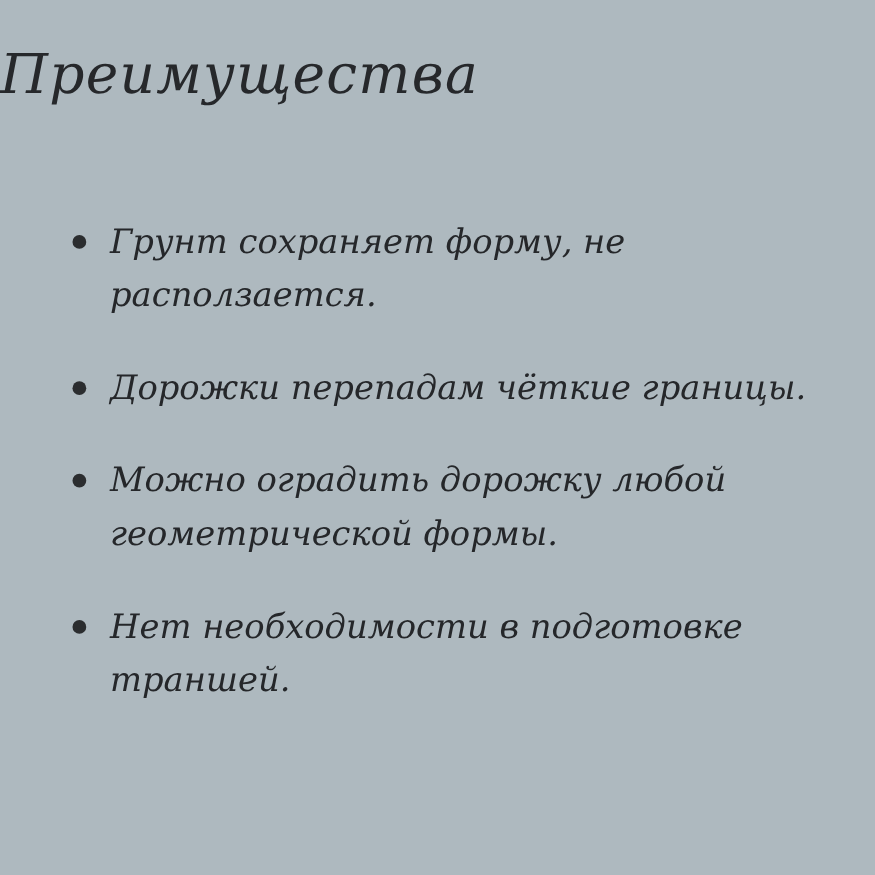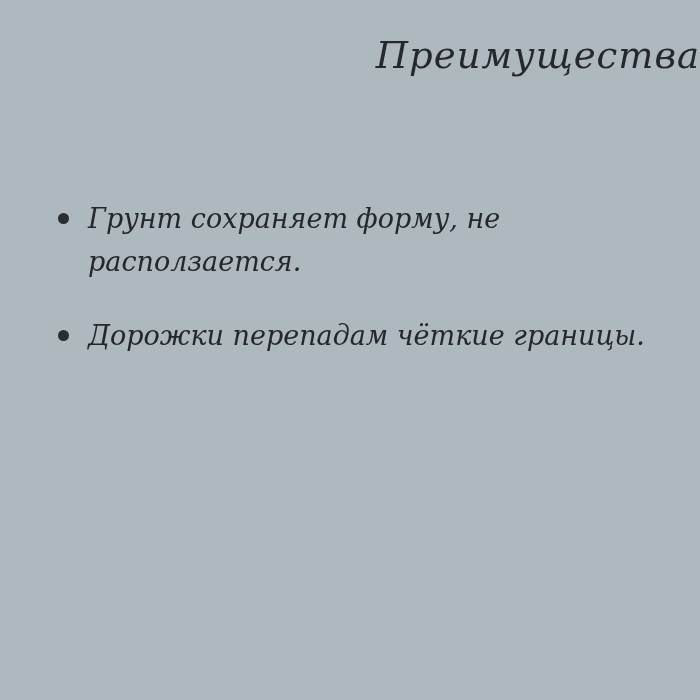--- a/index.html
+++ b/index.html
@@ -13,43 +13,42 @@
     background: #aeb9bf;
     font-family: "DejaVu Serif", "Liberation Serif", serif;
     font-style: italic;
     color: #25272a;
     overflow: hidden;
     box-sizing: border-box;
   }
   .title {
     margin: 0;
     padding-top: 34px;
-    text-align: right;
-    font-size: 37px;
+    text-align: left;
+    font-size: 44px;
     font-weight: 400;
     font-style: italic;
     letter-spacing: 1px;
     color: #26282b;
   }
   .advantages-list {
     list-style: none;
     margin: 0;
     padding: 0;
     position: absolute;
     top: 172px;
     left: 58px;
     right: 22px;
   }
   .advantage-item {
     display: flex;
     align-items: flex-start;
     margin-bottom: 31px;
     font-size: 27px;
     line-height: 43px;
-    margin-top: 25px;
   }
   .bullet-dot {
     flex: 0 0 auto;
     width: 11px;
     height: 11px;
     border-radius: 50%;
     background: #2b2d2f;
     margin-top: 16px;
     margin-right: 19px;
   }
@@ -70,17 +69,26 @@
     <li class="advantage-item">
       <span class="bullet-dot"></span>
       <span class="advantage-text">Грунт сохраняет форму, не расползается.</span>
     </li>
 
     <li class="advantage-item">
       <span class="bullet-dot"></span>
       <span class="advantage-text">Дорожки перепадам чёткие границы.</span>
     </li>
 
+    <li class="advantage-item">
+      <span class="bullet-dot"></span>
+      <span class="advantage-text">Можно оградить дорожку любой
+геометрической формы.</span>
+    </li>
 
+    <li class="advantage-item">
+      <span class="bullet-dot"></span>
+      <span class="advantage-text">Нет необходимости в подготовке траншей.</span>
+    </li>
 
 
   </ul>
 </div>
 
 </body></html>

